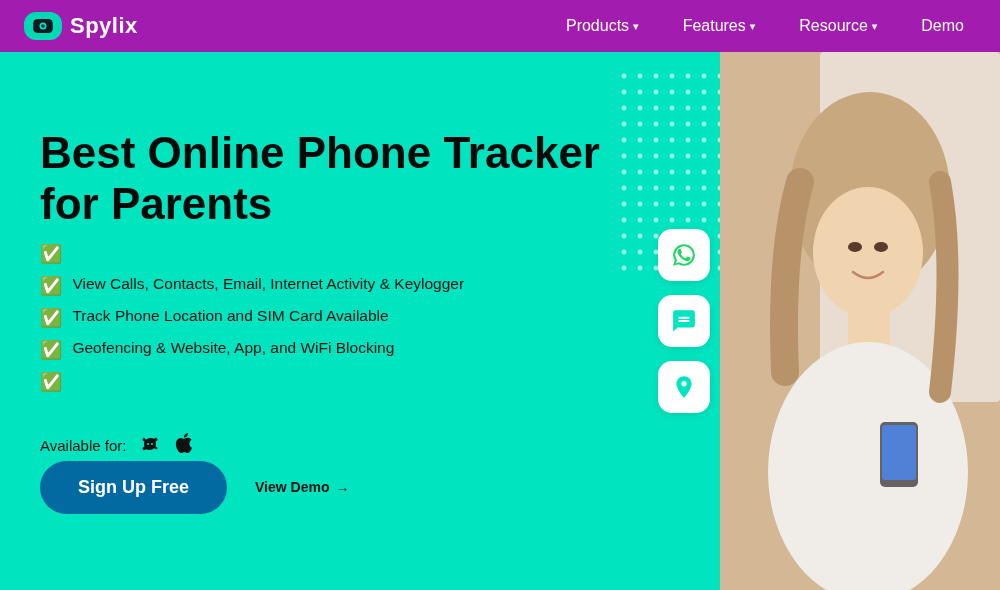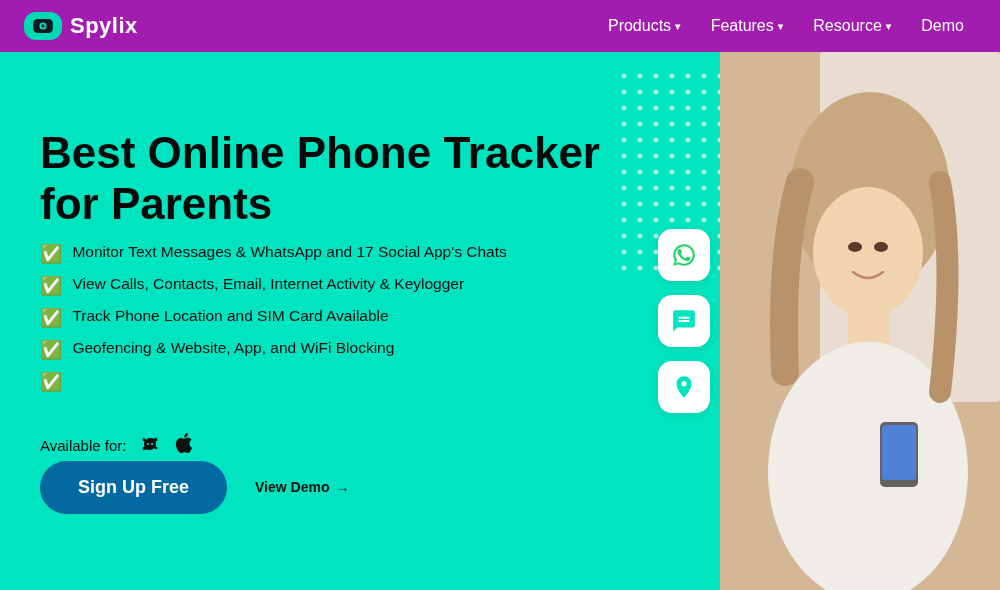--- a/index.html
+++ b/index.html
@@ -51,21 +51,21 @@
     .logo-text {
       color: white;
       font-size: 22px;
       font-weight: 700;
       letter-spacing: 0.5px;
     }
 
     .navbar-nav {
       display: flex;
       align-items: center;
-      gap: 6px;
+      gap: 20px;
     }
 
     .nav-item {
       display: flex;
       align-items: center;
       gap: 4px;
       color: white;
       font-size: 16px;
       font-weight: 500;
       padding: 6px 12px;
@@ -291,21 +291,20 @@
   </div>
 </nav>
 
 <section class="hero">
   <div class="hero-left">
     <h1 class="hero-title">Best Online Phone Tracker for Parents</h1>
 
     <ul class="features-list">
       <li>
         <span class="check-icon">✅</span>
-        <span>Monitor Text Messages &amp; WhatsApp and 17 Social App's Chats</span>
       </li>
       <li>
         <span class="check-icon">✅</span>
         <span>View Calls, Contacts, Email, Internet Activity &amp; Keylogger</span>
       </li>
       <li>
         <span class="check-icon">✅</span>
         <span>Track Phone Location and SIM Card Available</span>
       </li>
       <li>

